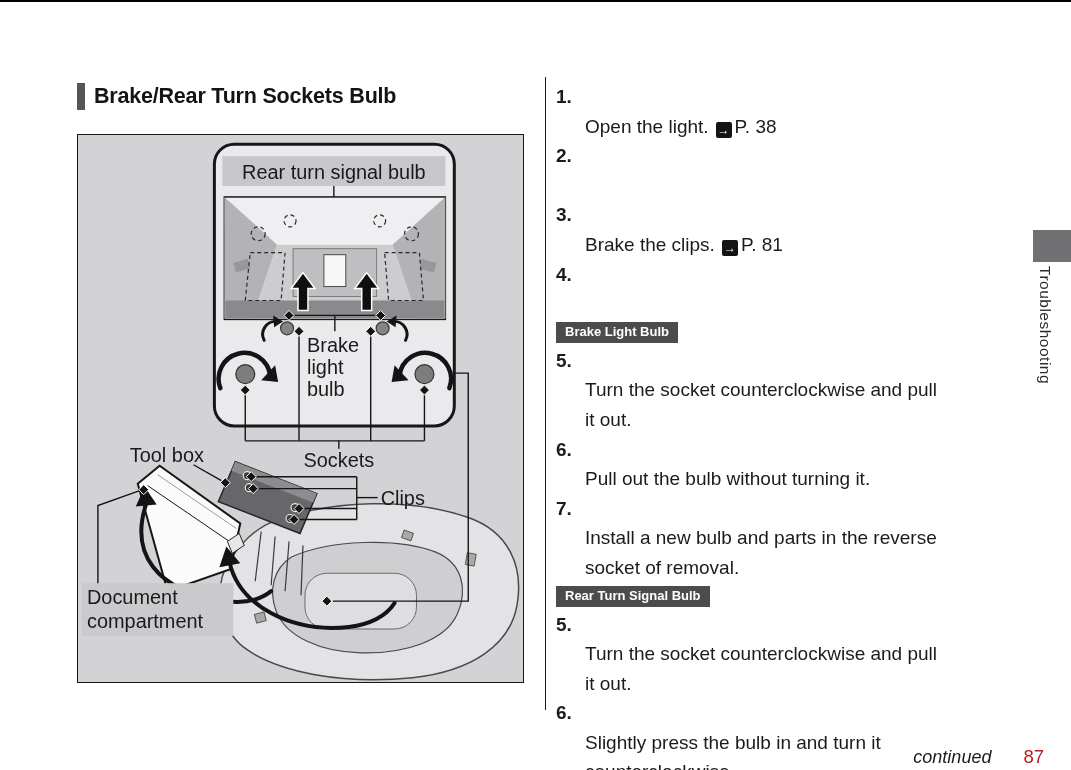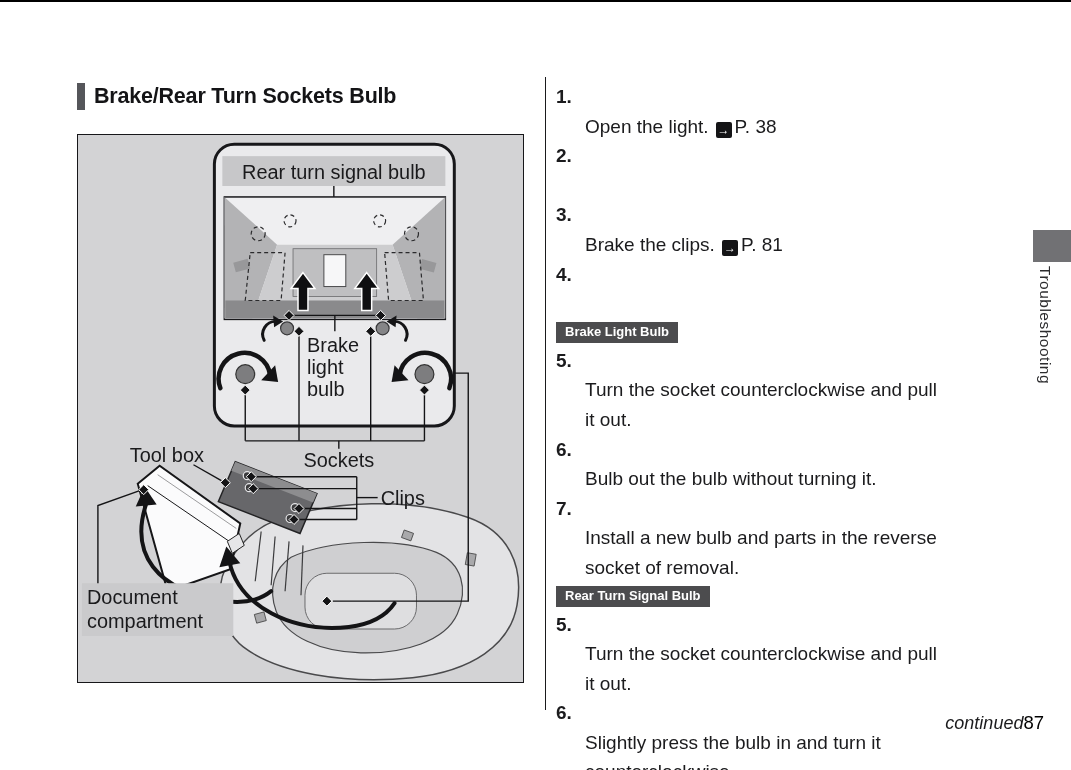--- a/index.html
+++ b/index.html
@@ -54,23 +54,23 @@
   .divider { position:absolute; left:545px; top:77px; width:1.4px; height:633px; background:#1a1a1c; }
 
   
   .tab { position:absolute; left:1033px; top:230px; width:38px; height:32px; background:#717174; }
   .vlabel {
     position:absolute; left:1036px; top:266px; writing-mode:vertical-rl;
     font-size:15.5px; letter-spacing:0.5px; color:#2c2c2e;
   }
 
   
-  .footer { position:absolute; top:712px; right:27px; display:flex; align-items:flex-end; gap:0; }
+  .footer { position:absolute; top:746px; right:27px; display:flex; align-items:flex-end; gap:32px; }
   .continued { font-style:italic; font-size:18px; color:#1b1b1d; }
-  .pagenum { font-size:18.5px; color:#000000; }
+  .pagenum { font-size:18.5px; color:#b91c1c; }
 </style>
 </head>
 <body>
 
 <div class="page">
   <div class="top-artifact"></div>
 
 
   <div class="heading">
     <span class="bar"></span>
@@ -234,21 +234,21 @@
     </div>
 
     <div class="badge-row">
       <span class="badge">Brake Light Bulb</span>
     </div>
     <div class="step">
       <span class="num">5.</span><span>Turn the socket counterclockwise and pull
 it out.</span>
     </div>
     <div class="step">
-      <span class="num">6.</span><span>Bulb out the bulb without turning it.</span>
+      <span class="num">6.</span><span>Pull out the bulb without turning it.</span>
     </div>
     <div class="step">
       <span class="num">7.</span><span>Install a new bulb and parts in the reverse
 socket of removal.</span>
     </div>
 
     <div class="badge-row">
       <span class="badge">Rear Turn Signal Bulb</span>
     </div>
     <div class="step">

